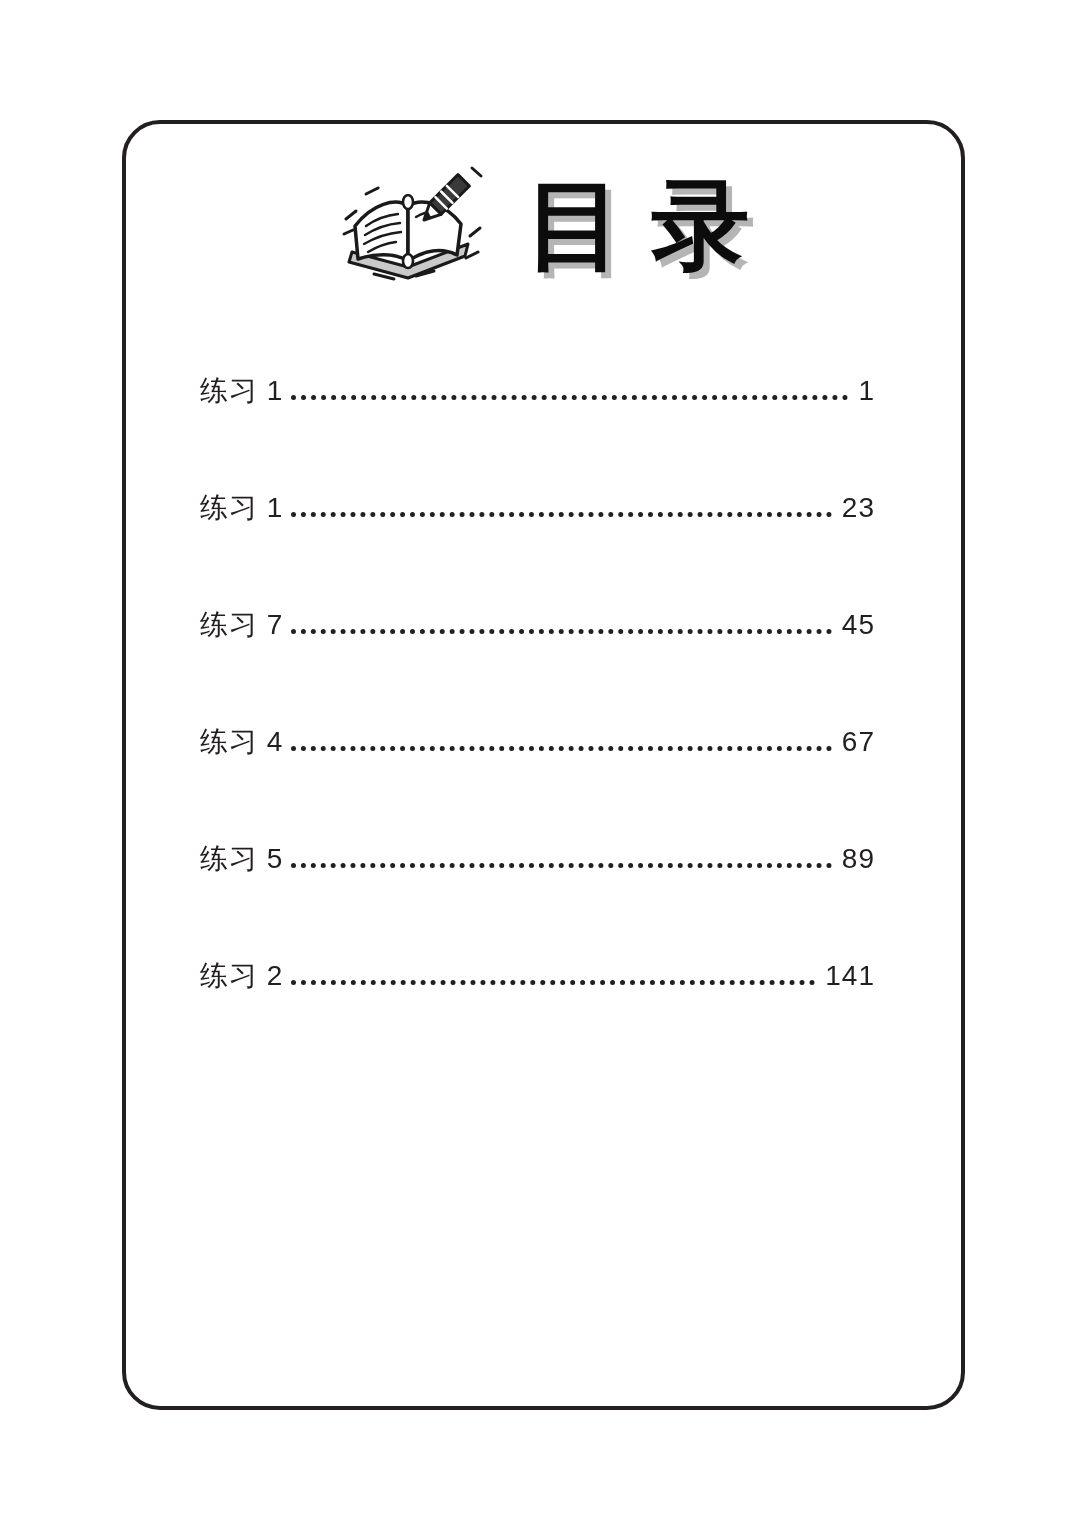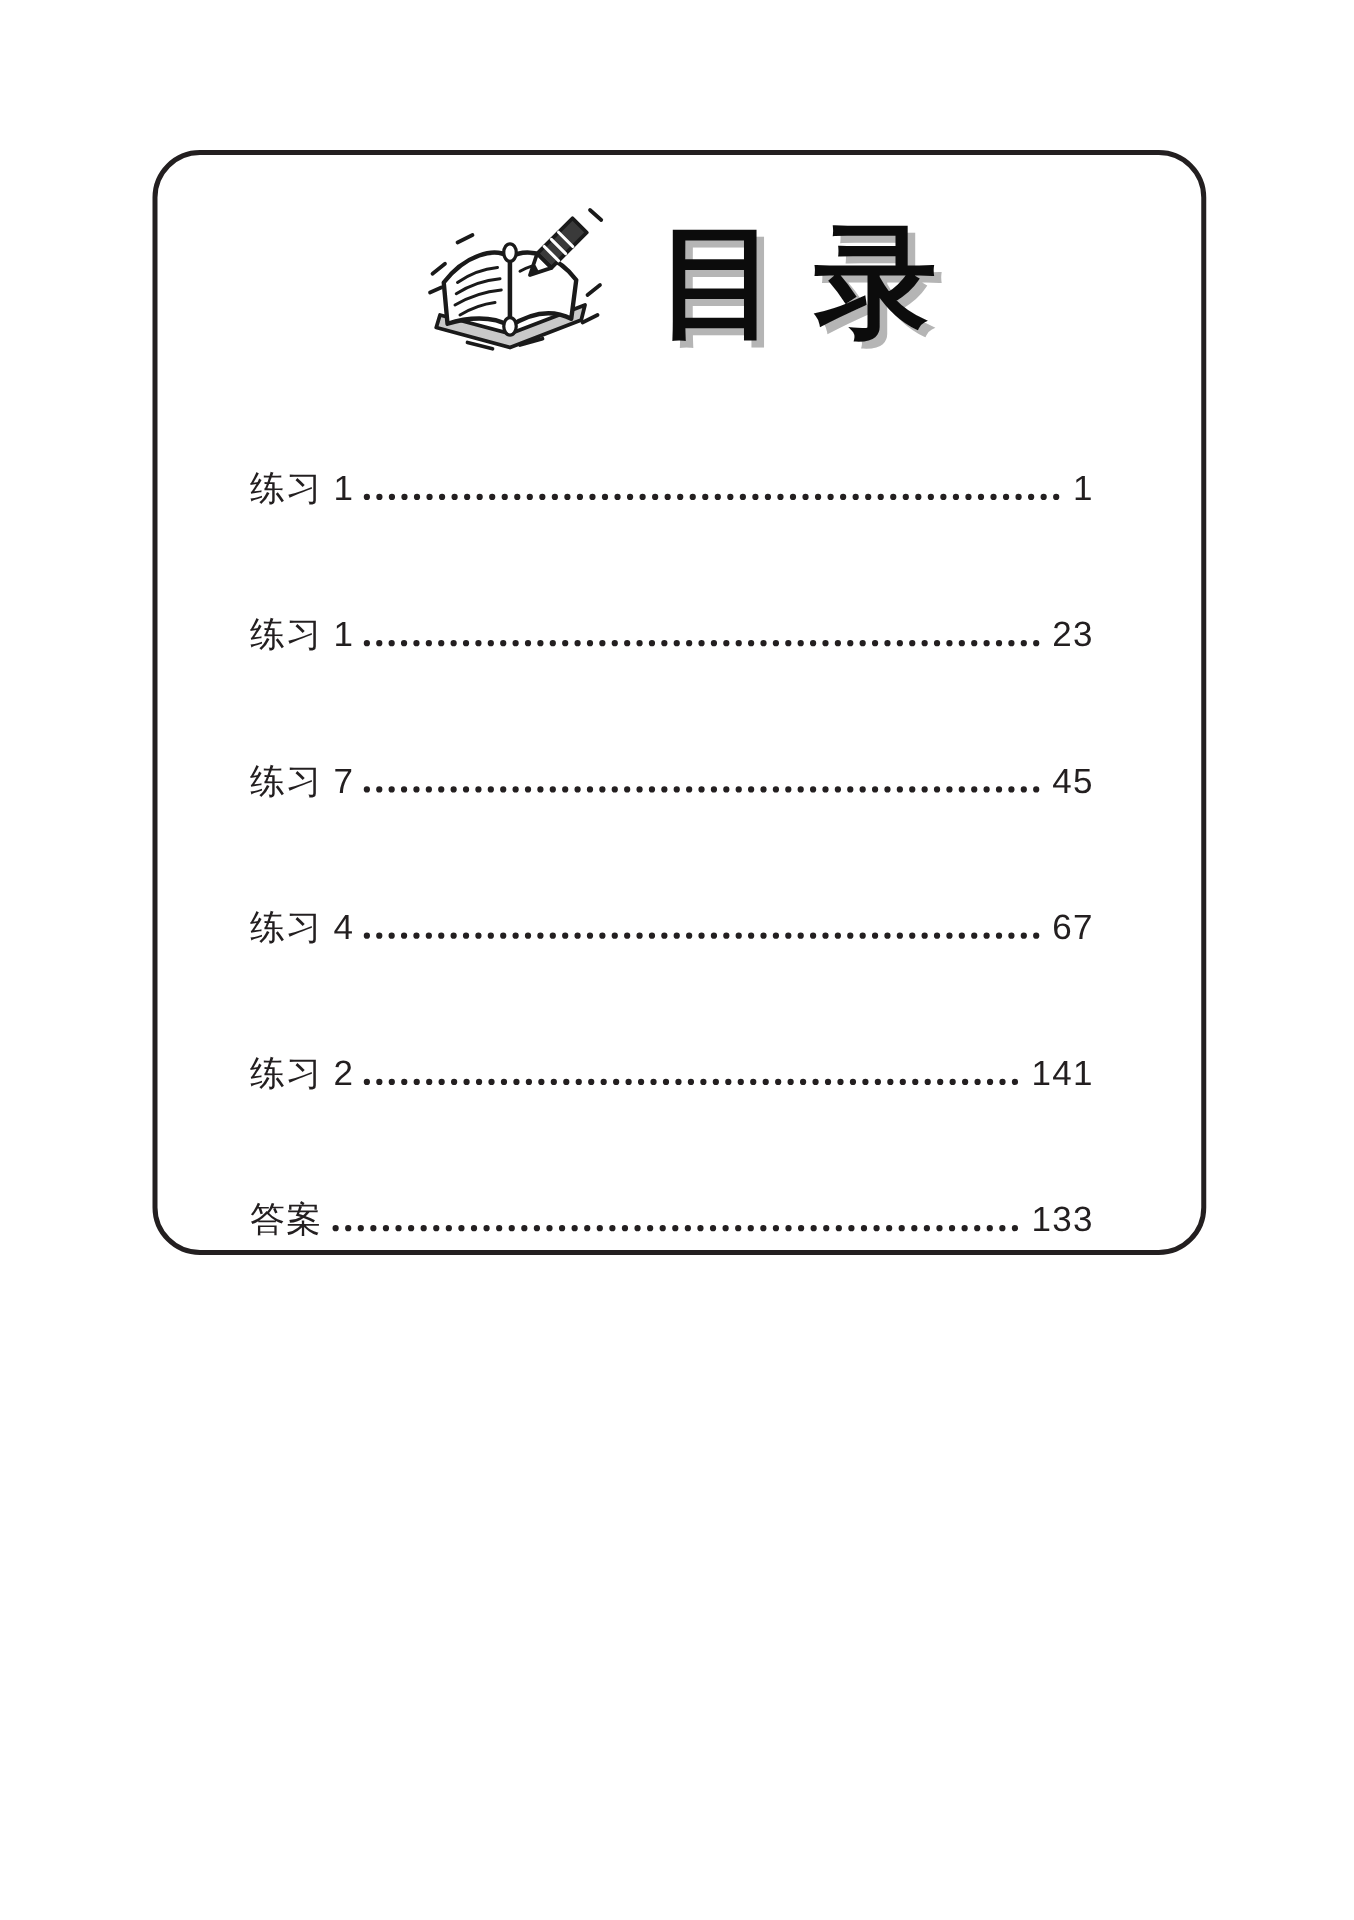--- a/index.html
+++ b/index.html
@@ -18,21 +18,21 @@
     height: 1536px;
     position: relative;
     font-family: "Liberation Sans", "DejaVu Sans", sans-serif;
     color: var(--ink, #231f20);
   }
   .frame {
     position: absolute;
     left: 122px;
     top: 120px;
     width: 843px;
-    height: 884px;
+    height: 1290px;
     border: 4px solid var(--ink, #231f20);
     border-radius: 38px;
     background: #ffffff;
   }
   .header {
     position: absolute;
     left: 0;
     right: 0;
     top: 40px;
     display: flex;
@@ -149,24 +149,24 @@
       <span class="toc-label">练习 7</span>
       <span class="leader"></span>
       <span class="toc-page">45</span>
     </div>
       <div class="toc-row">
       <span class="toc-label">练习 4</span>
       <span class="leader"></span>
       <span class="toc-page">67</span>
     </div>
       <div class="toc-row">
+      <span class="toc-label">练习 5</span>
+      <span class="leader"></span>
+      <span class="toc-page">89</span>
+    </div>
+      <div class="toc-row">
       <span class="toc-label">练习 2</span>
       <span class="leader"></span>
       <span class="toc-page">141</span>
-    </div>
-      <div class="toc-row">
-      <span class="toc-label">答案</span>
-      <span class="leader"></span>
-      <span class="toc-page">133</span>
     </div>
     </div>
 
 </div>
 
 </body></html>

